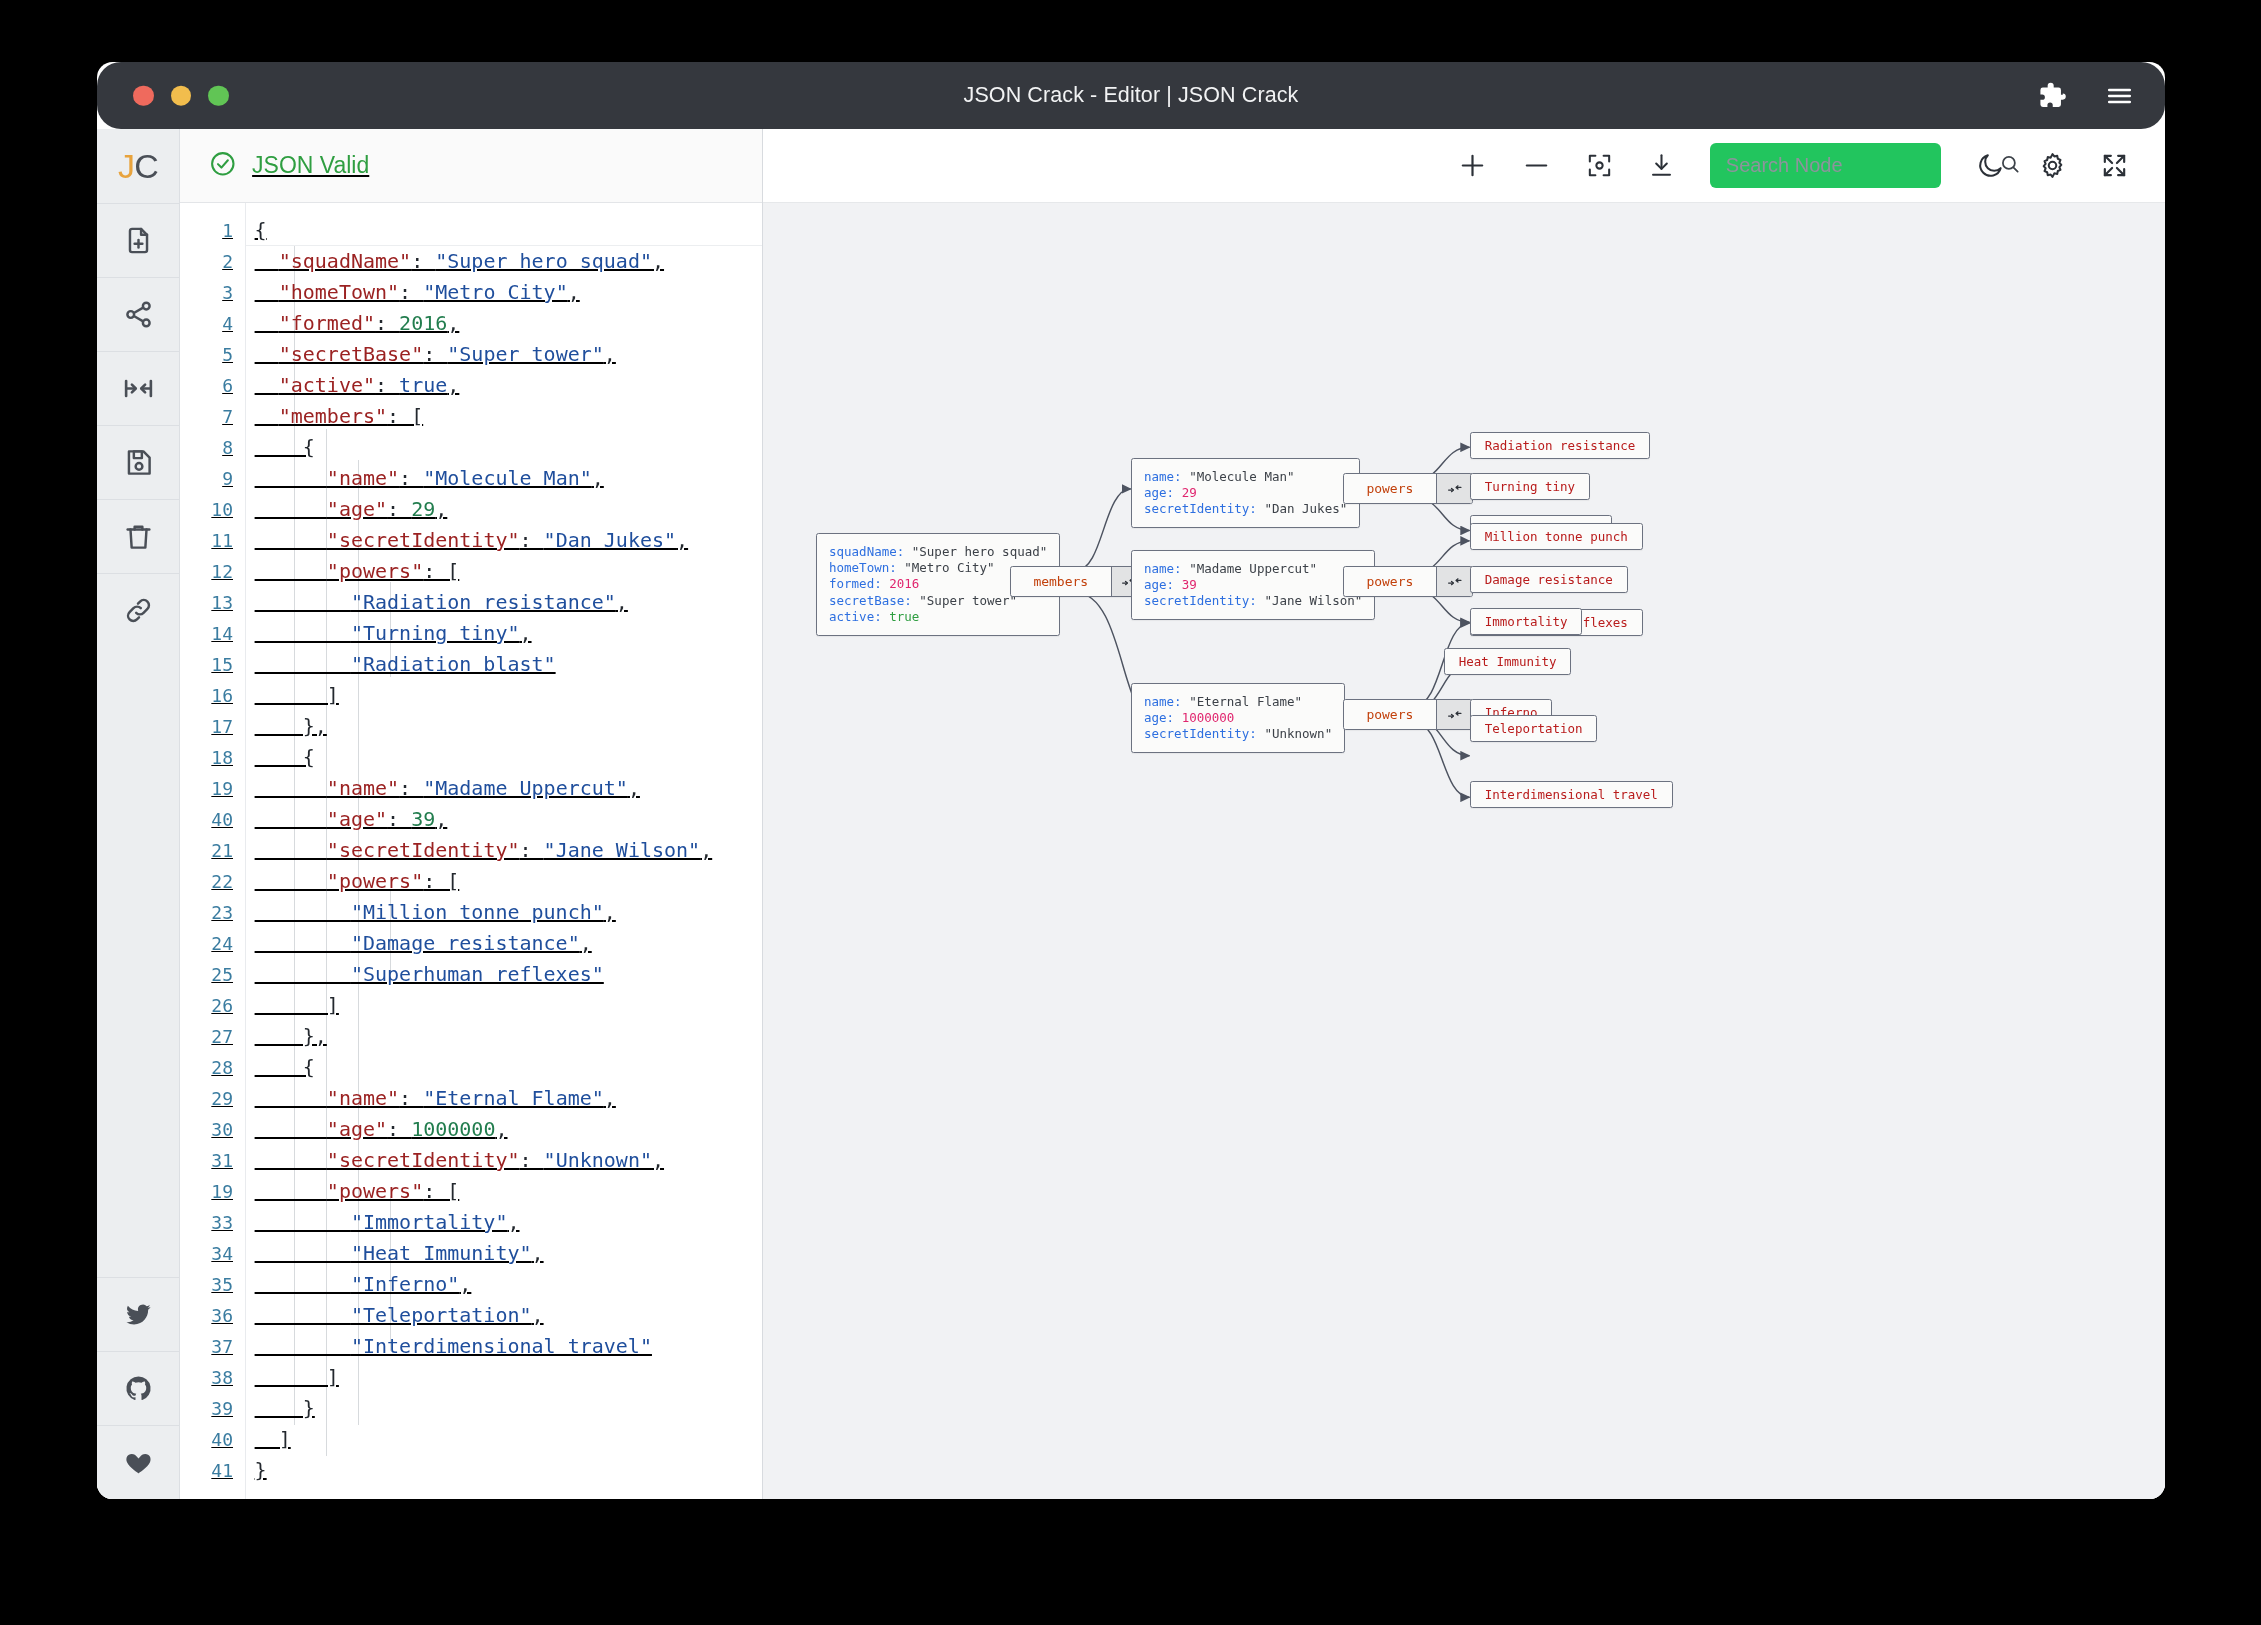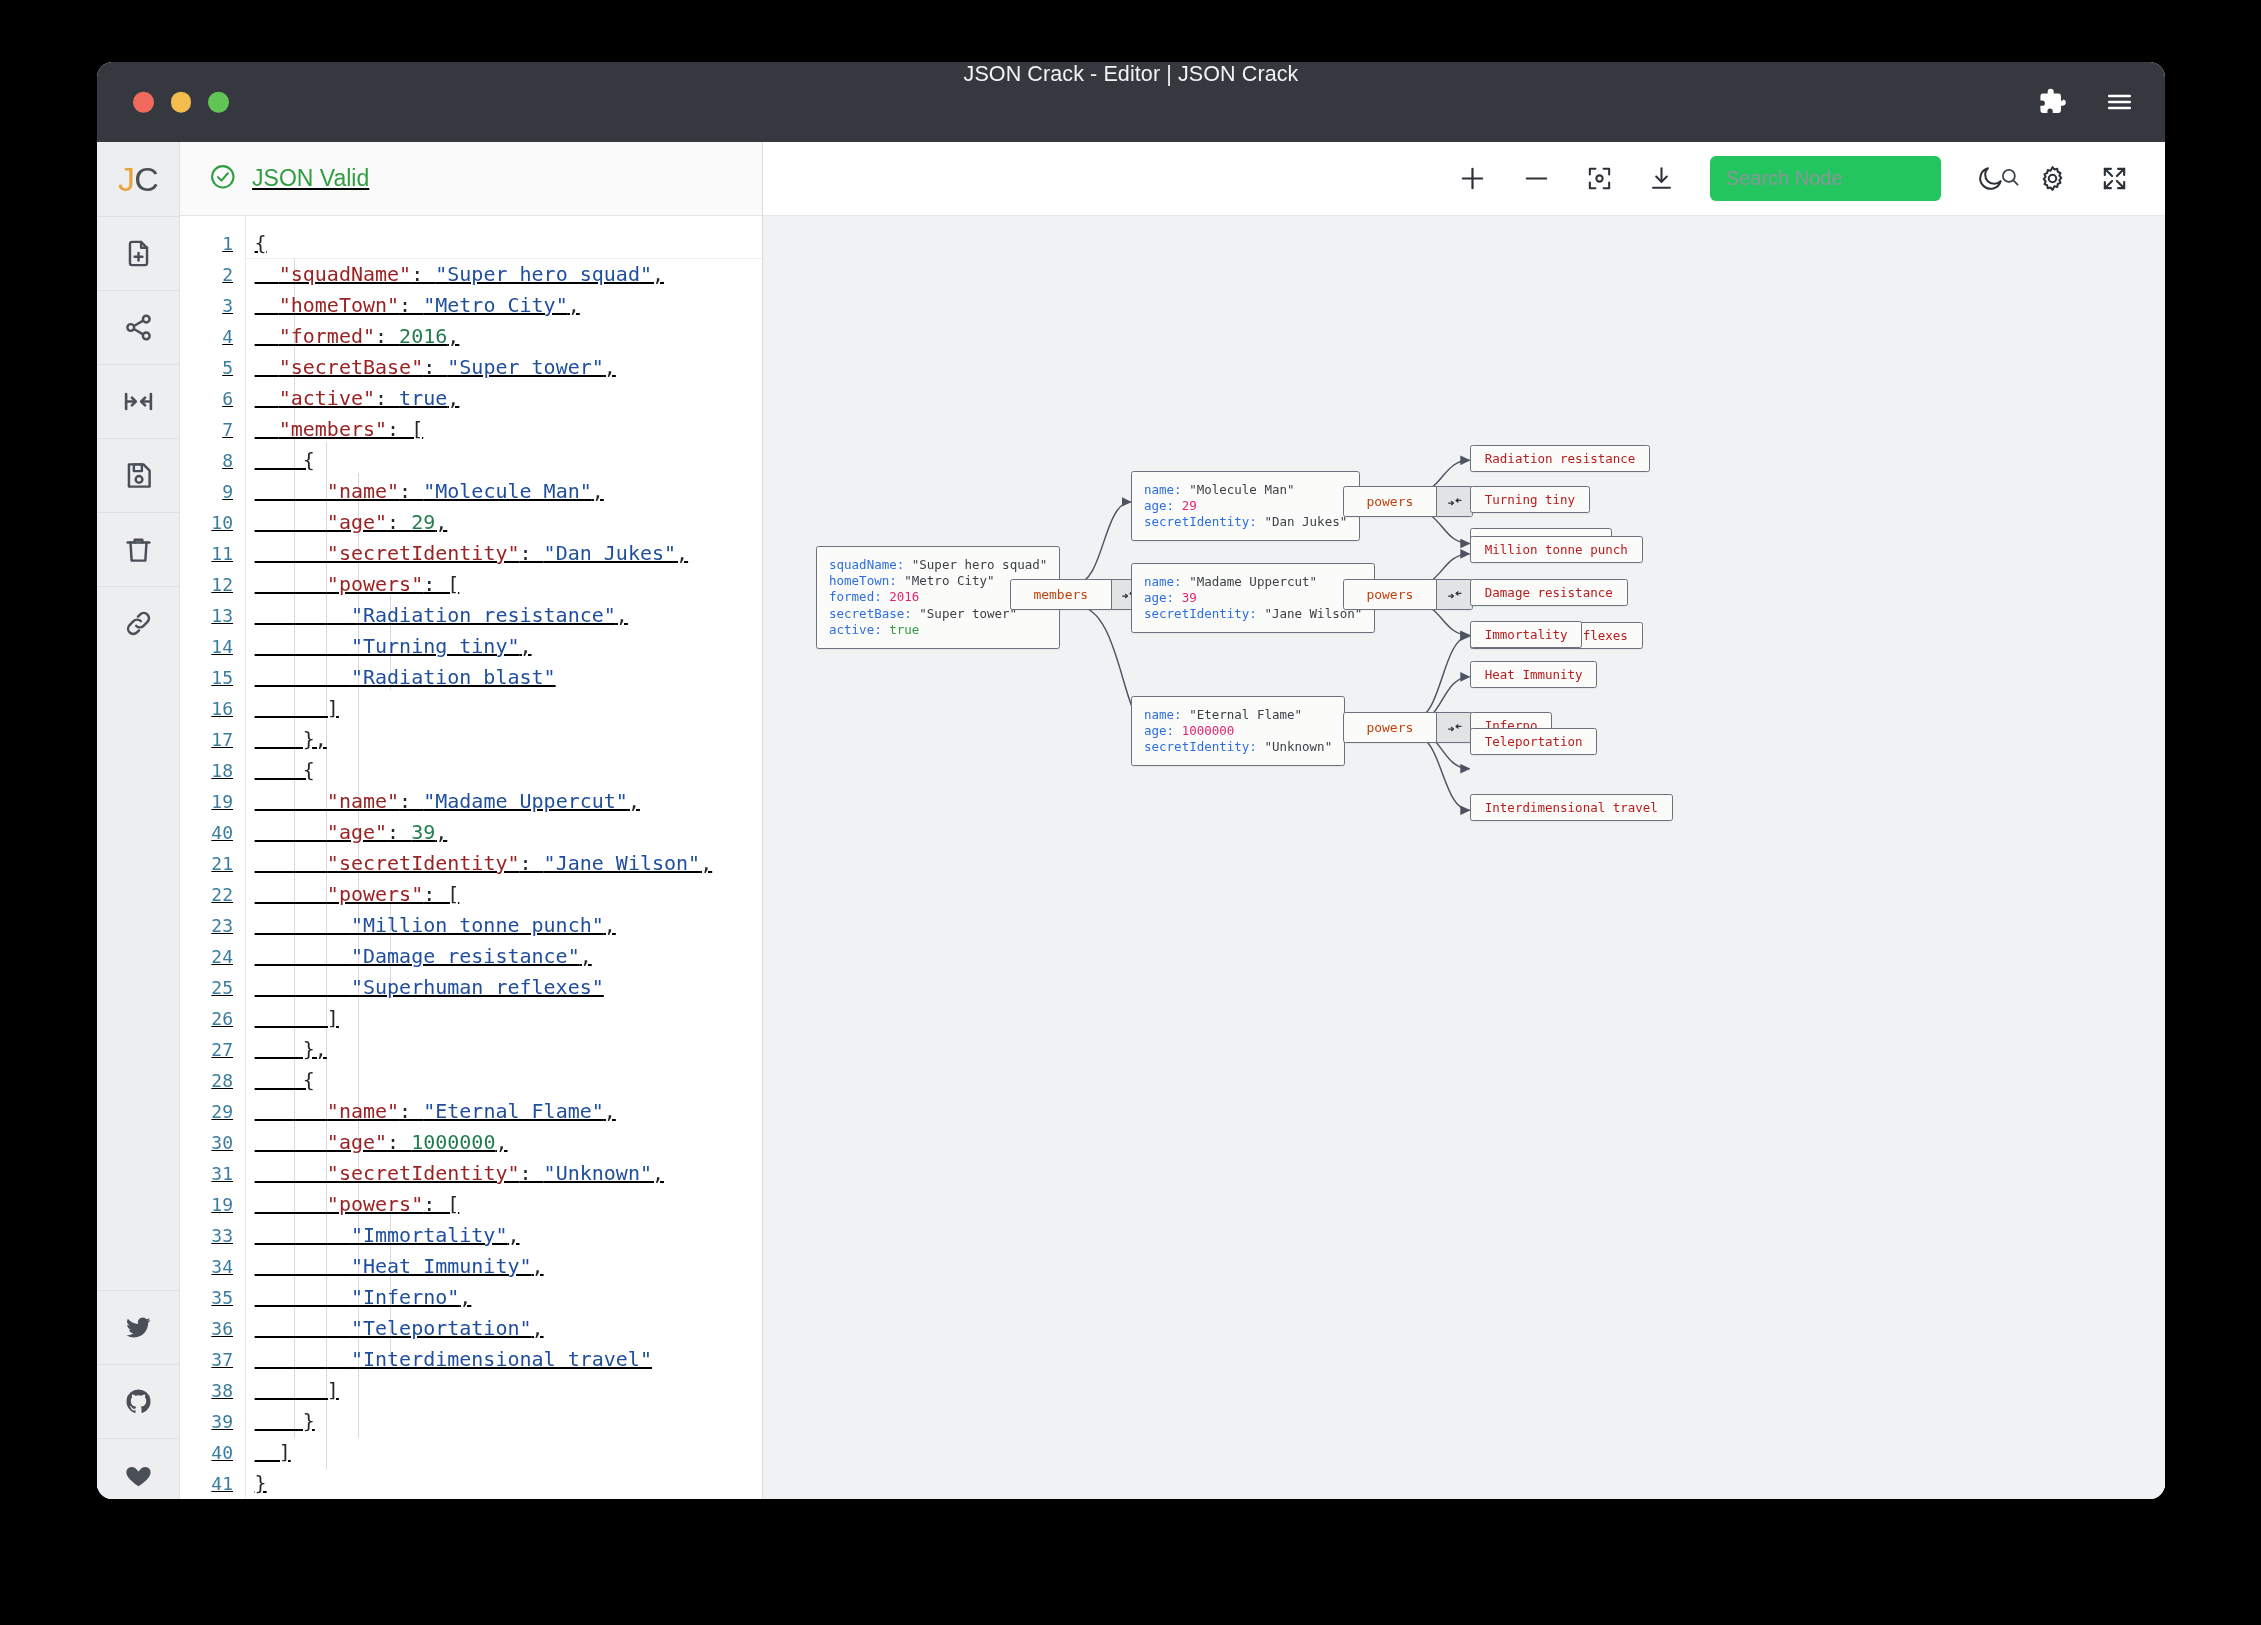--- a/index.html
+++ b/index.html
@@ -17,23 +17,25 @@
     width: 2068px; height: 1437px;
     border-radius: 15.5px;
     overflow: hidden;
     background: #ffffff;
     box-shadow: 0 15.5px 52px rgba(0,0,0,.55);
   }
 
   
   .titlebar {
     position: relative;
-    height: 80px;
+    height: 67px;
     background: #35383e;
     display: flex;
+    align-items: center;
+    border-radius: 24px;
   }
   .traffic {
     position: absolute; left: 36px; top: 50%;
     transform: translateY(-50%);
     display: flex; gap: 17px;
   }
   .dot { width: 20.7px; height: 20.7px; border-radius: 50%; }
   .dot.red    { background: #ef6a5d; }
   .dot.yellow { background: #f2bd4d; }
   .dot.green  { background: #62c košili; }
@@ -630,21 +632,21 @@
                   <line x1="2.5" y1="14" x2="9" y2="14"></line>
                   <polyline points="7,11.5 10,14 7,16.5"></polyline>
                   <line x1="21.5" y1="10" x2="15" y2="10"></line>
                   <polyline points="17,7.5 14,10 17,12.5"></polyline>
                 </svg>
               </div>
             </div>
             <div class="node node-leaf" style="left: 707px; top: 405px;">
               <span>Immortality</span>
             </div>
-            <div class="node node-leaf" style="left: 707px; top: 445px; align-items: center;">
+            <div class="node node-leaf" style="left: 681px; top: 445px; align-items: center;">
               <span>Heat Immunity</span>
             </div>
             <div class="node node-leaf" style="left: 707px; top: 496px;">
               <span>Inferno</span>
             </div>
             <div class="node node-leaf" style="left: 707px; top: 512px;">
               <span>Teleportation</span>
             </div>
             <div class="node node-leaf" style="left: 707px; top: 578px;">
               <span>Interdimensional travel</span>

